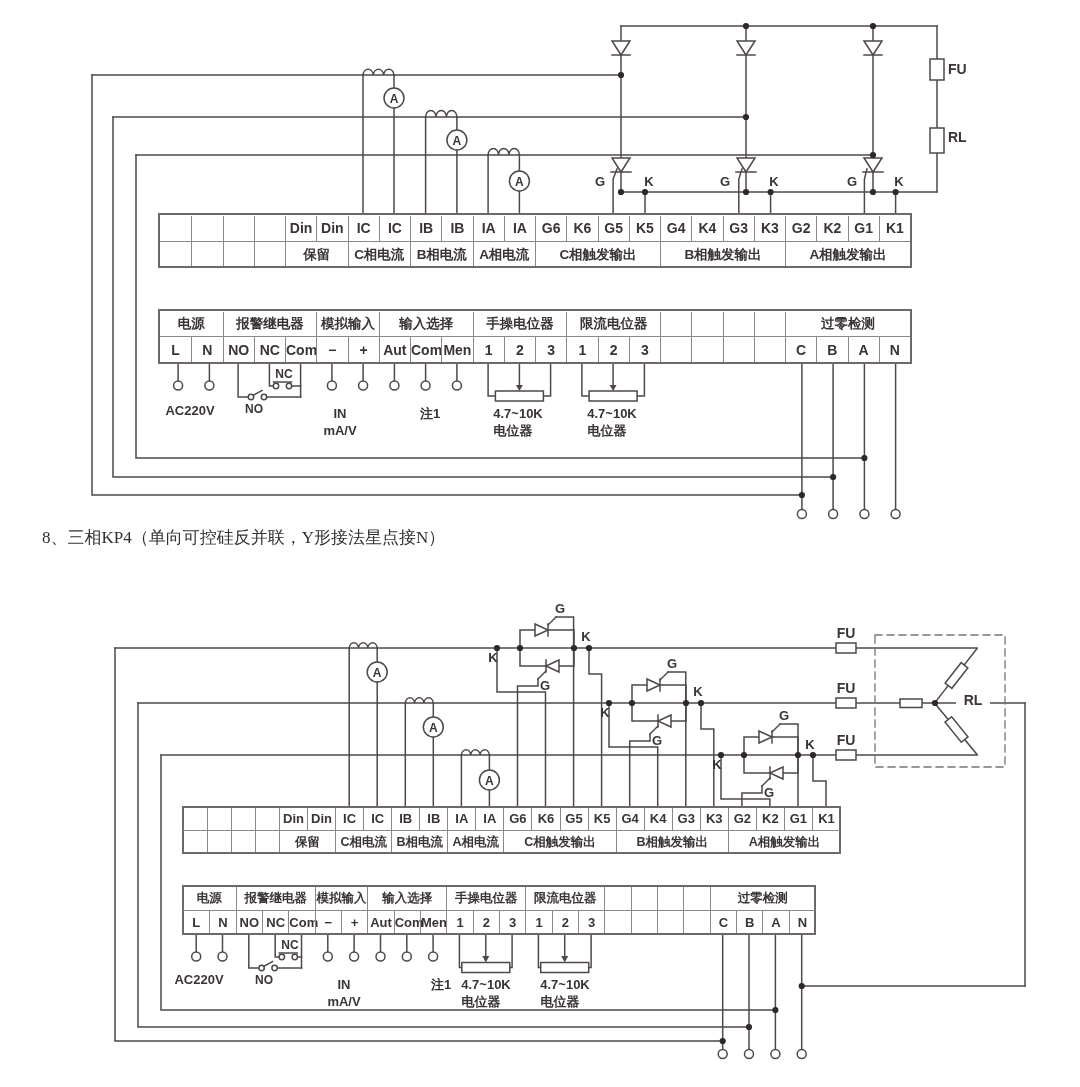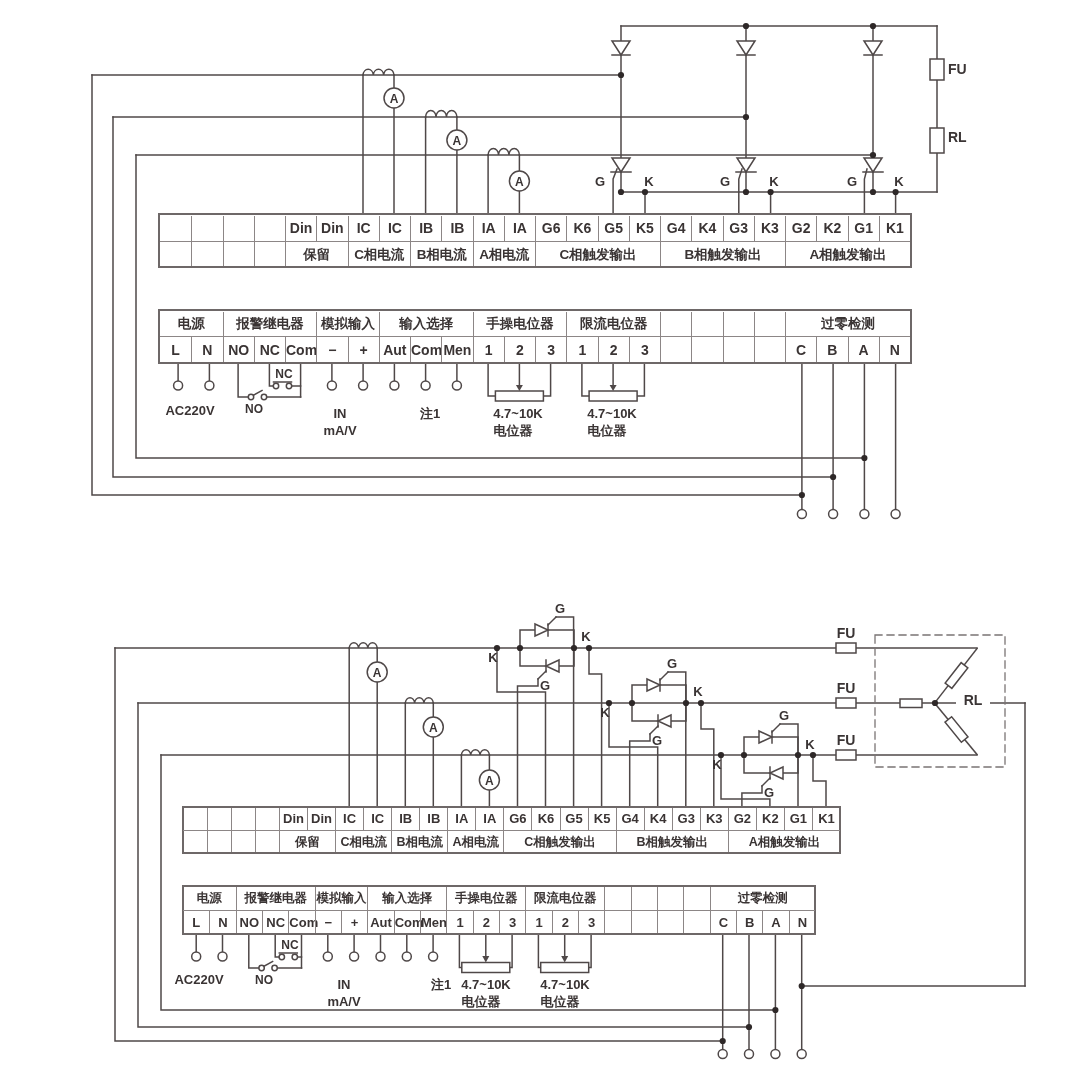--- a/index.html
+++ b/index.html
@@ -543,14 +543,15 @@
       <div class="cell" style="left: 604.328px; top: 910px; width: 26.333px; height: 23px; line-height: 23px; font-size: 13px; border-left: 1px solid rgb(140, 134, 134); border-top: 1px solid rgb(140, 134, 134);"></div>
       <div class="cell" style="left: 630.661px; top: 910px; width: 26.333px; height: 23px; line-height: 23px; font-size: 13px; border-left: 1px solid rgb(140, 134, 134); border-top: 1px solid rgb(140, 134, 134);"></div>
       <div class="cell" style="left: 656.994px; top: 910px; width: 26.333px; height: 23px; line-height: 23px; font-size: 13px; border-left: 1px solid rgb(140, 134, 134); border-top: 1px solid rgb(140, 134, 134);"></div>
       <div class="cell" style="left: 683.327px; top: 910px; width: 26.333px; height: 23px; line-height: 23px; font-size: 13px; border-left: 1px solid rgb(140, 134, 134); border-top: 1px solid rgb(140, 134, 134);"></div>
       <div class="cell" style="left: 709.66px; top: 910px; width: 26.333px; height: 23px; line-height: 23px; font-size: 13px; border-left: 1px solid rgb(140, 134, 134); border-top: 1px solid rgb(140, 134, 134);">C</div>
       <div class="cell" style="left: 735.993px; top: 910px; width: 26.333px; height: 23px; line-height: 23px; font-size: 13px; border-left: 1px solid rgb(140, 134, 134); border-top: 1px solid rgb(140, 134, 134);">B</div>
       <div class="cell" style="left: 762.326px; top: 910px; width: 26.333px; height: 23px; line-height: 23px; font-size: 13px; border-left: 1px solid rgb(140, 134, 134); border-top: 1px solid rgb(140, 134, 134);">A</div>
       <div class="cell" style="left: 788.659px; top: 910px; width: 26.333px; height: 23px; line-height: 23px; font-size: 13px; border-left: 1px solid rgb(140, 134, 134); border-top: 1px solid rgb(140, 134, 134);">N</div>
     </div>
 
+<div id="heading">8、三相KP4（单向可控硅反并联，Y形接法星点接N）</div>
 
 </div>
 
 </body></html>

